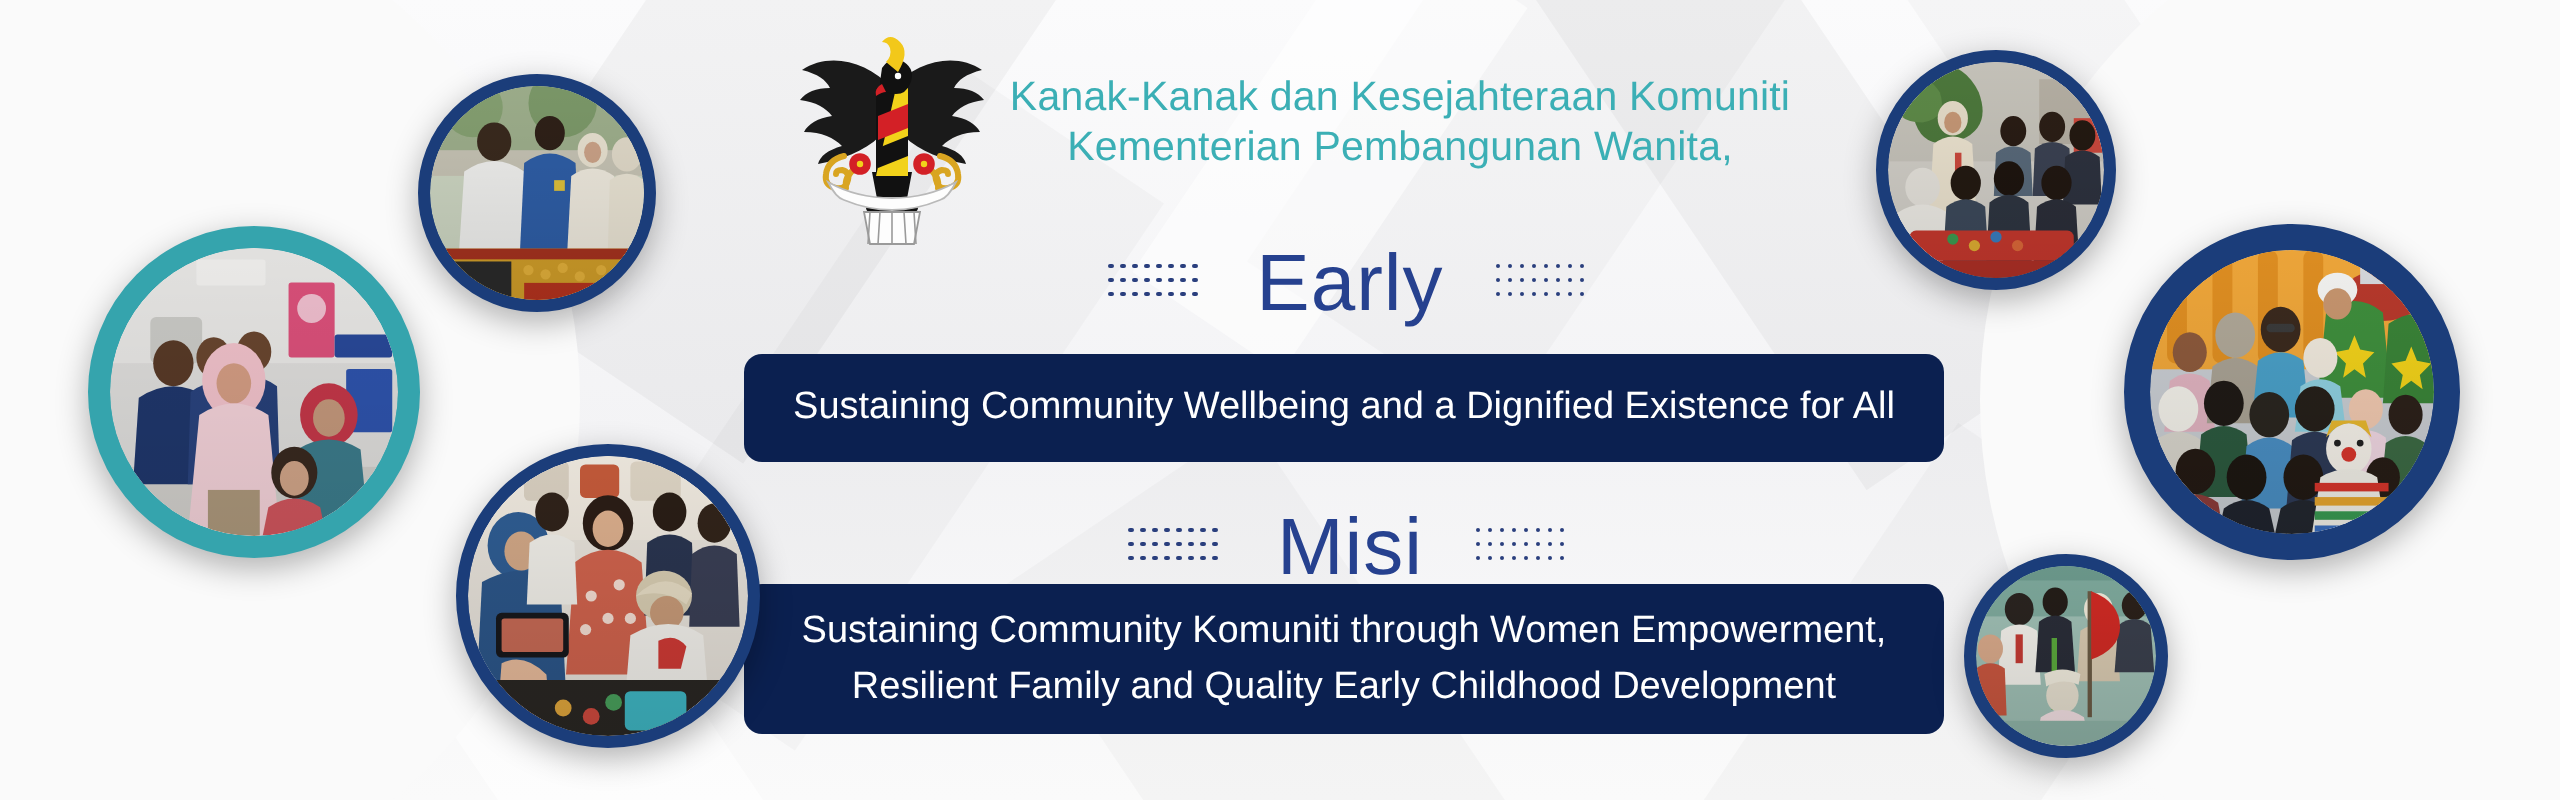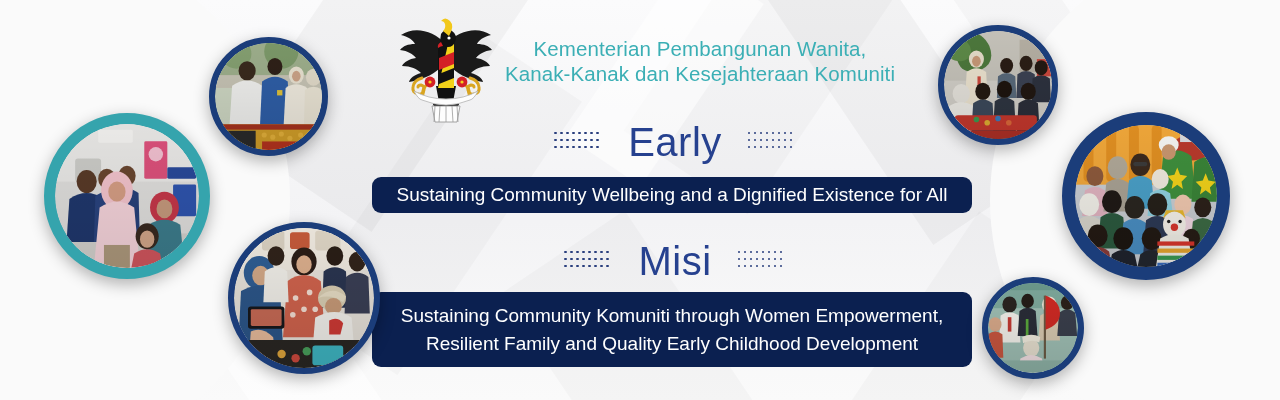--- a/index.html
+++ b/index.html
@@ -76,21 +76,21 @@
     font-size:20.5px;line-height:1.22;letter-spacing:.1px;
   }
   .ministry div{white-space:nowrap;}
 
   
   .heading-row{
     position:absolute;left:450px;width:450px;
     display:flex;align-items:center;justify-content:center;gap:26px;
   }
   .heading-row.visi{top:122px;}
-  .heading-row.misi{top:241px;}
+  .heading-row.misi{top:254px;}
   .heading-txt{
     color:#26418f;font-size:40px;font-weight:400;letter-spacing:.5px;
     line-height:1;
   }
   .dotgrid{
     display:grid;grid-template-columns:repeat(8,6px);
     grid-template-rows:repeat(3,7px);
   }
   .dotgrid i{
     display:block;width:2.6px;height:2.6px;border-radius:50%;
@@ -98,21 +98,21 @@
   }
 
   
   .band{
     position:absolute;left:372px;width:600px;
     background:#0b2050;border-radius:9px;
     color:#ffffff;text-align:center;
     display:flex;align-items:center;justify-content:center;
     box-sizing:border-box;padding:0 16px;
   }
-  .band.visi{top:177px;height:36px;font-size:19px;}
+  .band.visi{top:177px;height:54px;font-size:19px;}
   .band.misi{top:292px;height:75px;font-size:19px;line-height:1.45;}
 
   
   .bubble{
     position:absolute;border-radius:50%;overflow:hidden;
     box-shadow:0 5px 16px rgba(0,0,0,.30);
     box-sizing:border-box;
   }
   .bubble .inner{position:absolute;inset:0;border-radius:50%;overflow:hidden;}
   .bubble svg{display:block;width:100%;height:100%;}
@@ -196,22 +196,22 @@
         <circle cx="70" cy="68" r="1.6" fill="#f2d21a"></circle>
 
       <path d="M22 77 q14 8 32 8 q18 0 32 -8 q-4 8 -8 9 q-12 5 -24 5 q-12 0 -24 -5 q-4 -1 -8 -9 Z" fill="#fdfdfd" stroke="#b9b9b9" stroke-width="0.9"></path>
 
       <path d="M40 92 h28 l-3 16 h-22 Z" fill="#fdfdfd" stroke="#9a9a9a" stroke-width="0.9"></path>
       <path d="M43 92 l-1 16 M48 92 l-1 16 M54 92 v16 M60 92 l1 16 M65 92 l1 16" stroke="#9a9a9a" stroke-width="0.8"></path>
     </svg>
   </div>
 
   <div class="ministry">
+    <div>Kanak-Kanak dan Kesejahteraan Komuniti</div>
     <div>Kementerian Pembangunan Wanita,</div>
-    <div>Kanak-Kanak dan Kesejahteraan Komuniti</div>
   </div>
 
   <div class="heading-row visi">
     <span class="dotgrid">
         <i style="background: rgb(42, 63, 126);"></i>
         <i style="background: rgb(42, 63, 126);"></i>
         <i style="background: rgb(42, 63, 126);"></i>
         <i style="background: rgb(42, 63, 126);"></i>
         <i style="background: rgb(42, 63, 126);"></i>
         <i style="background: rgb(42, 63, 126);"></i>

